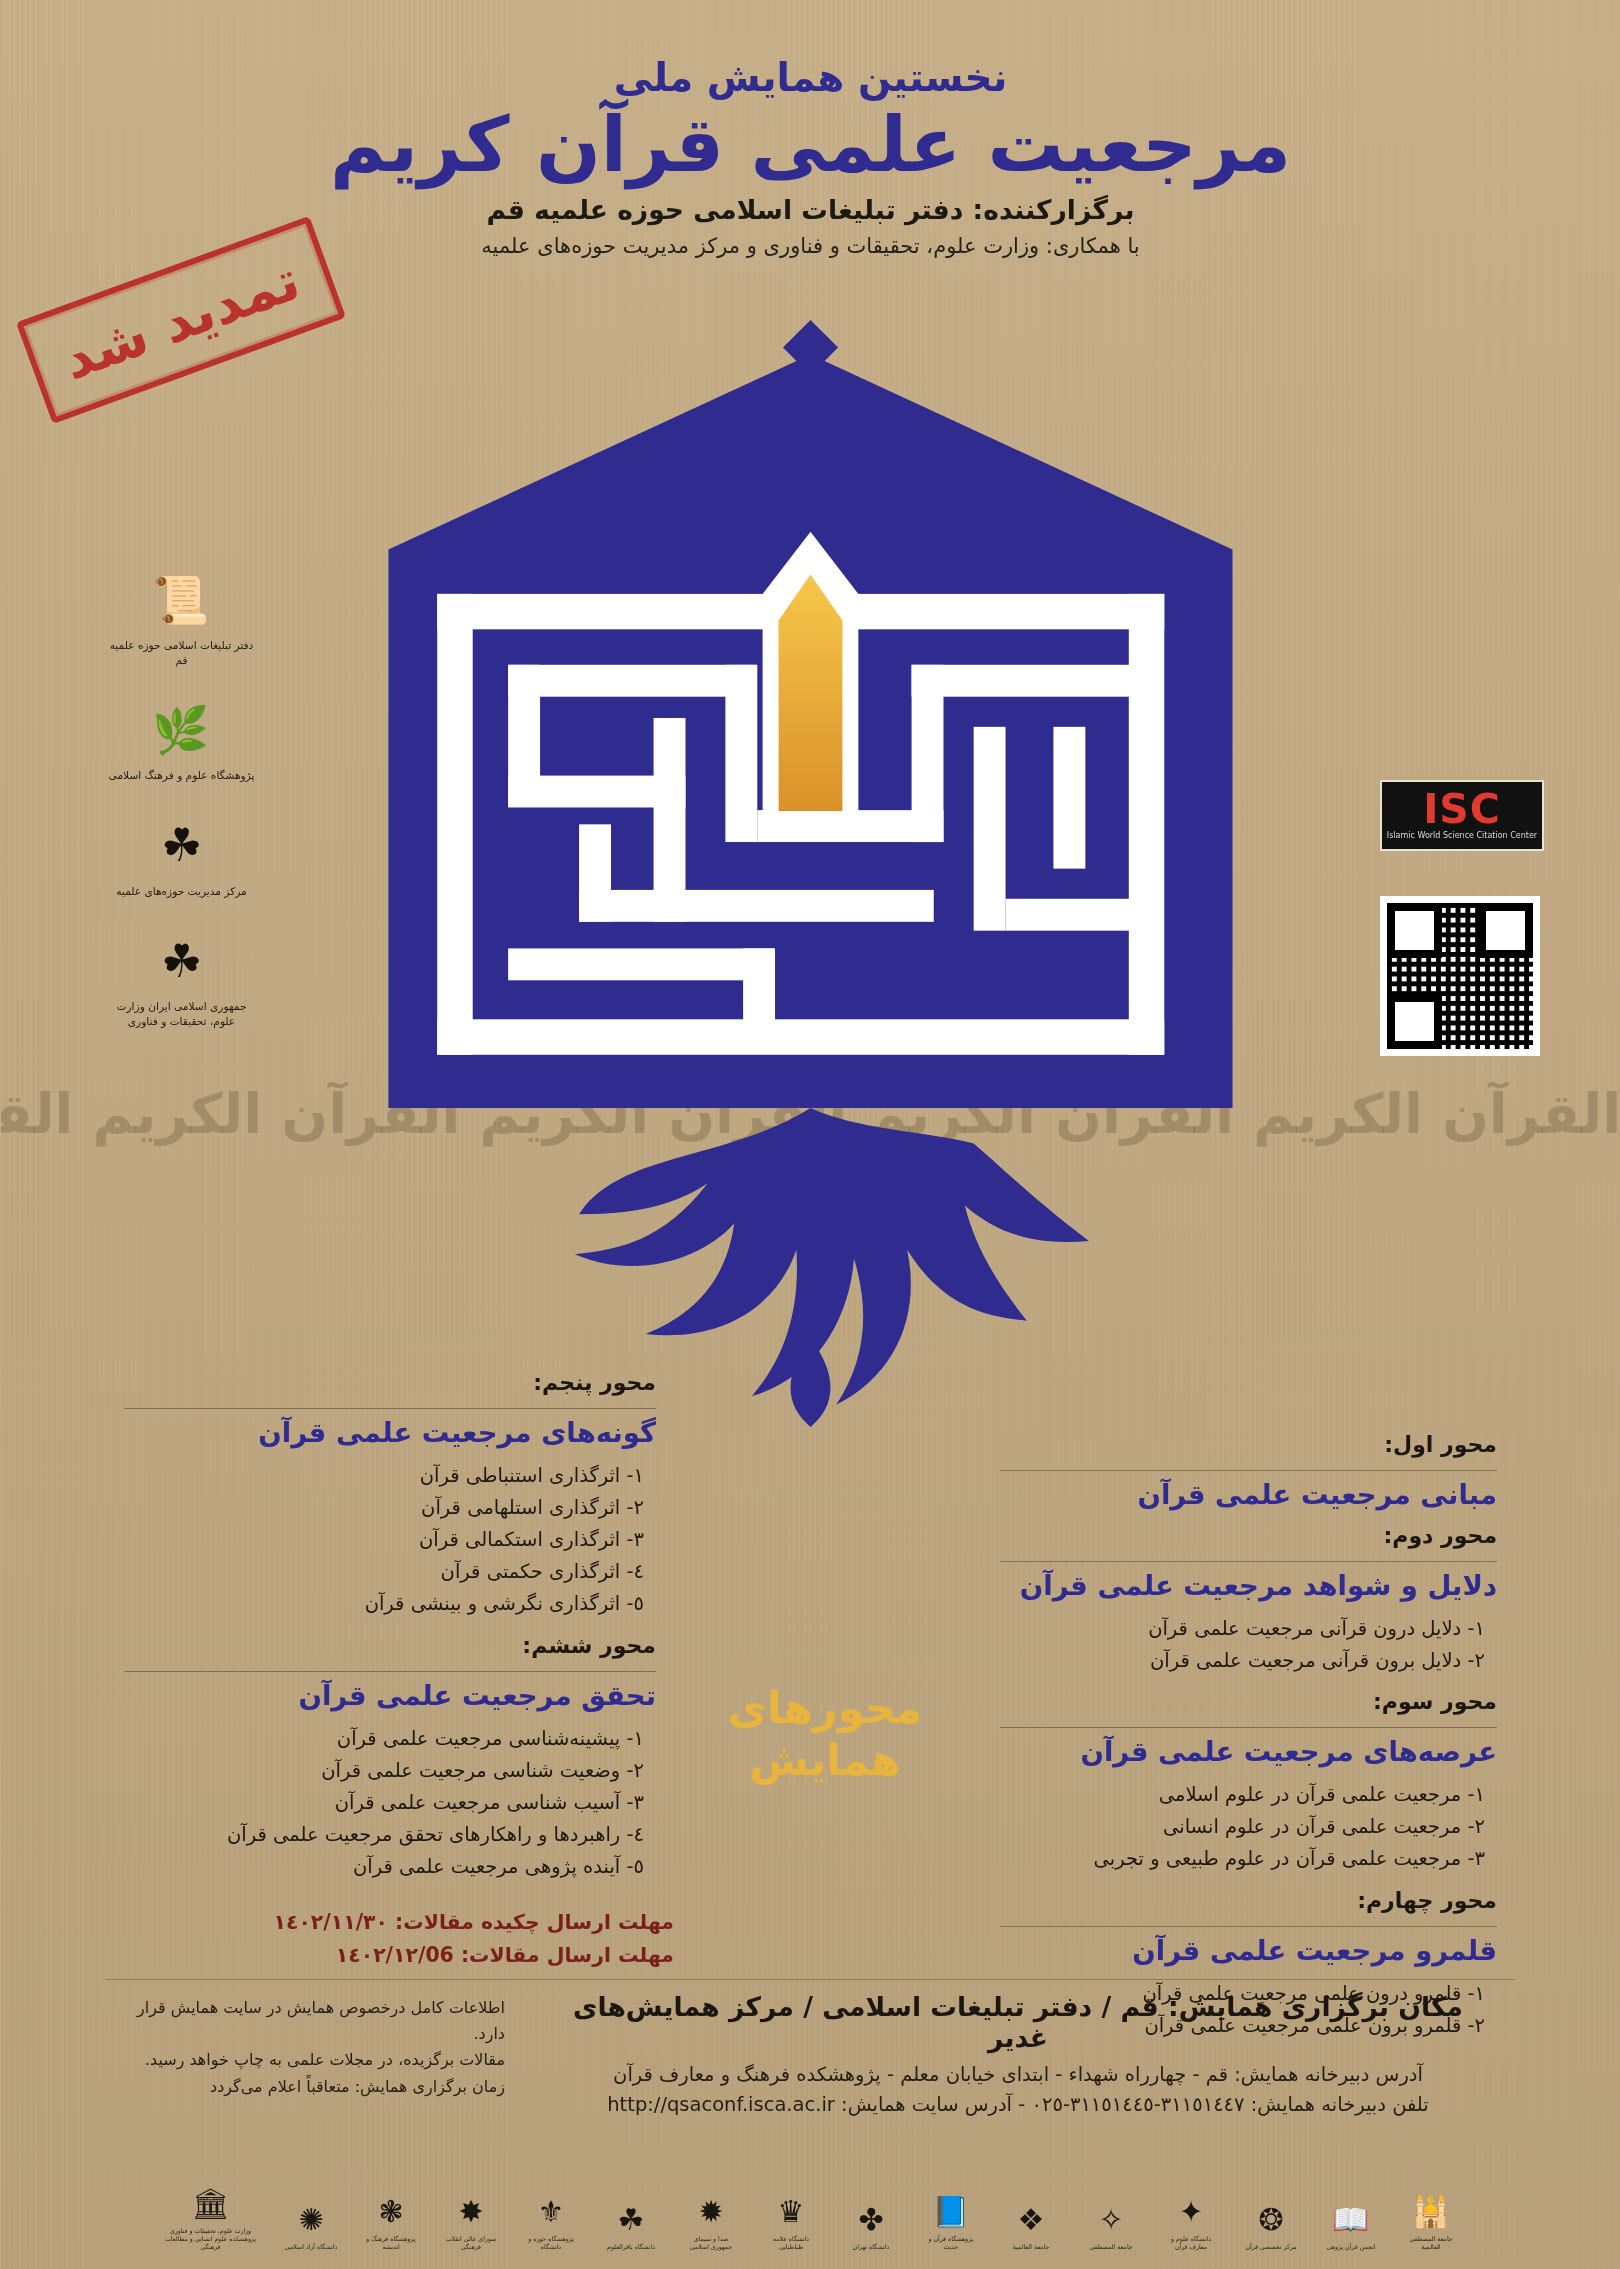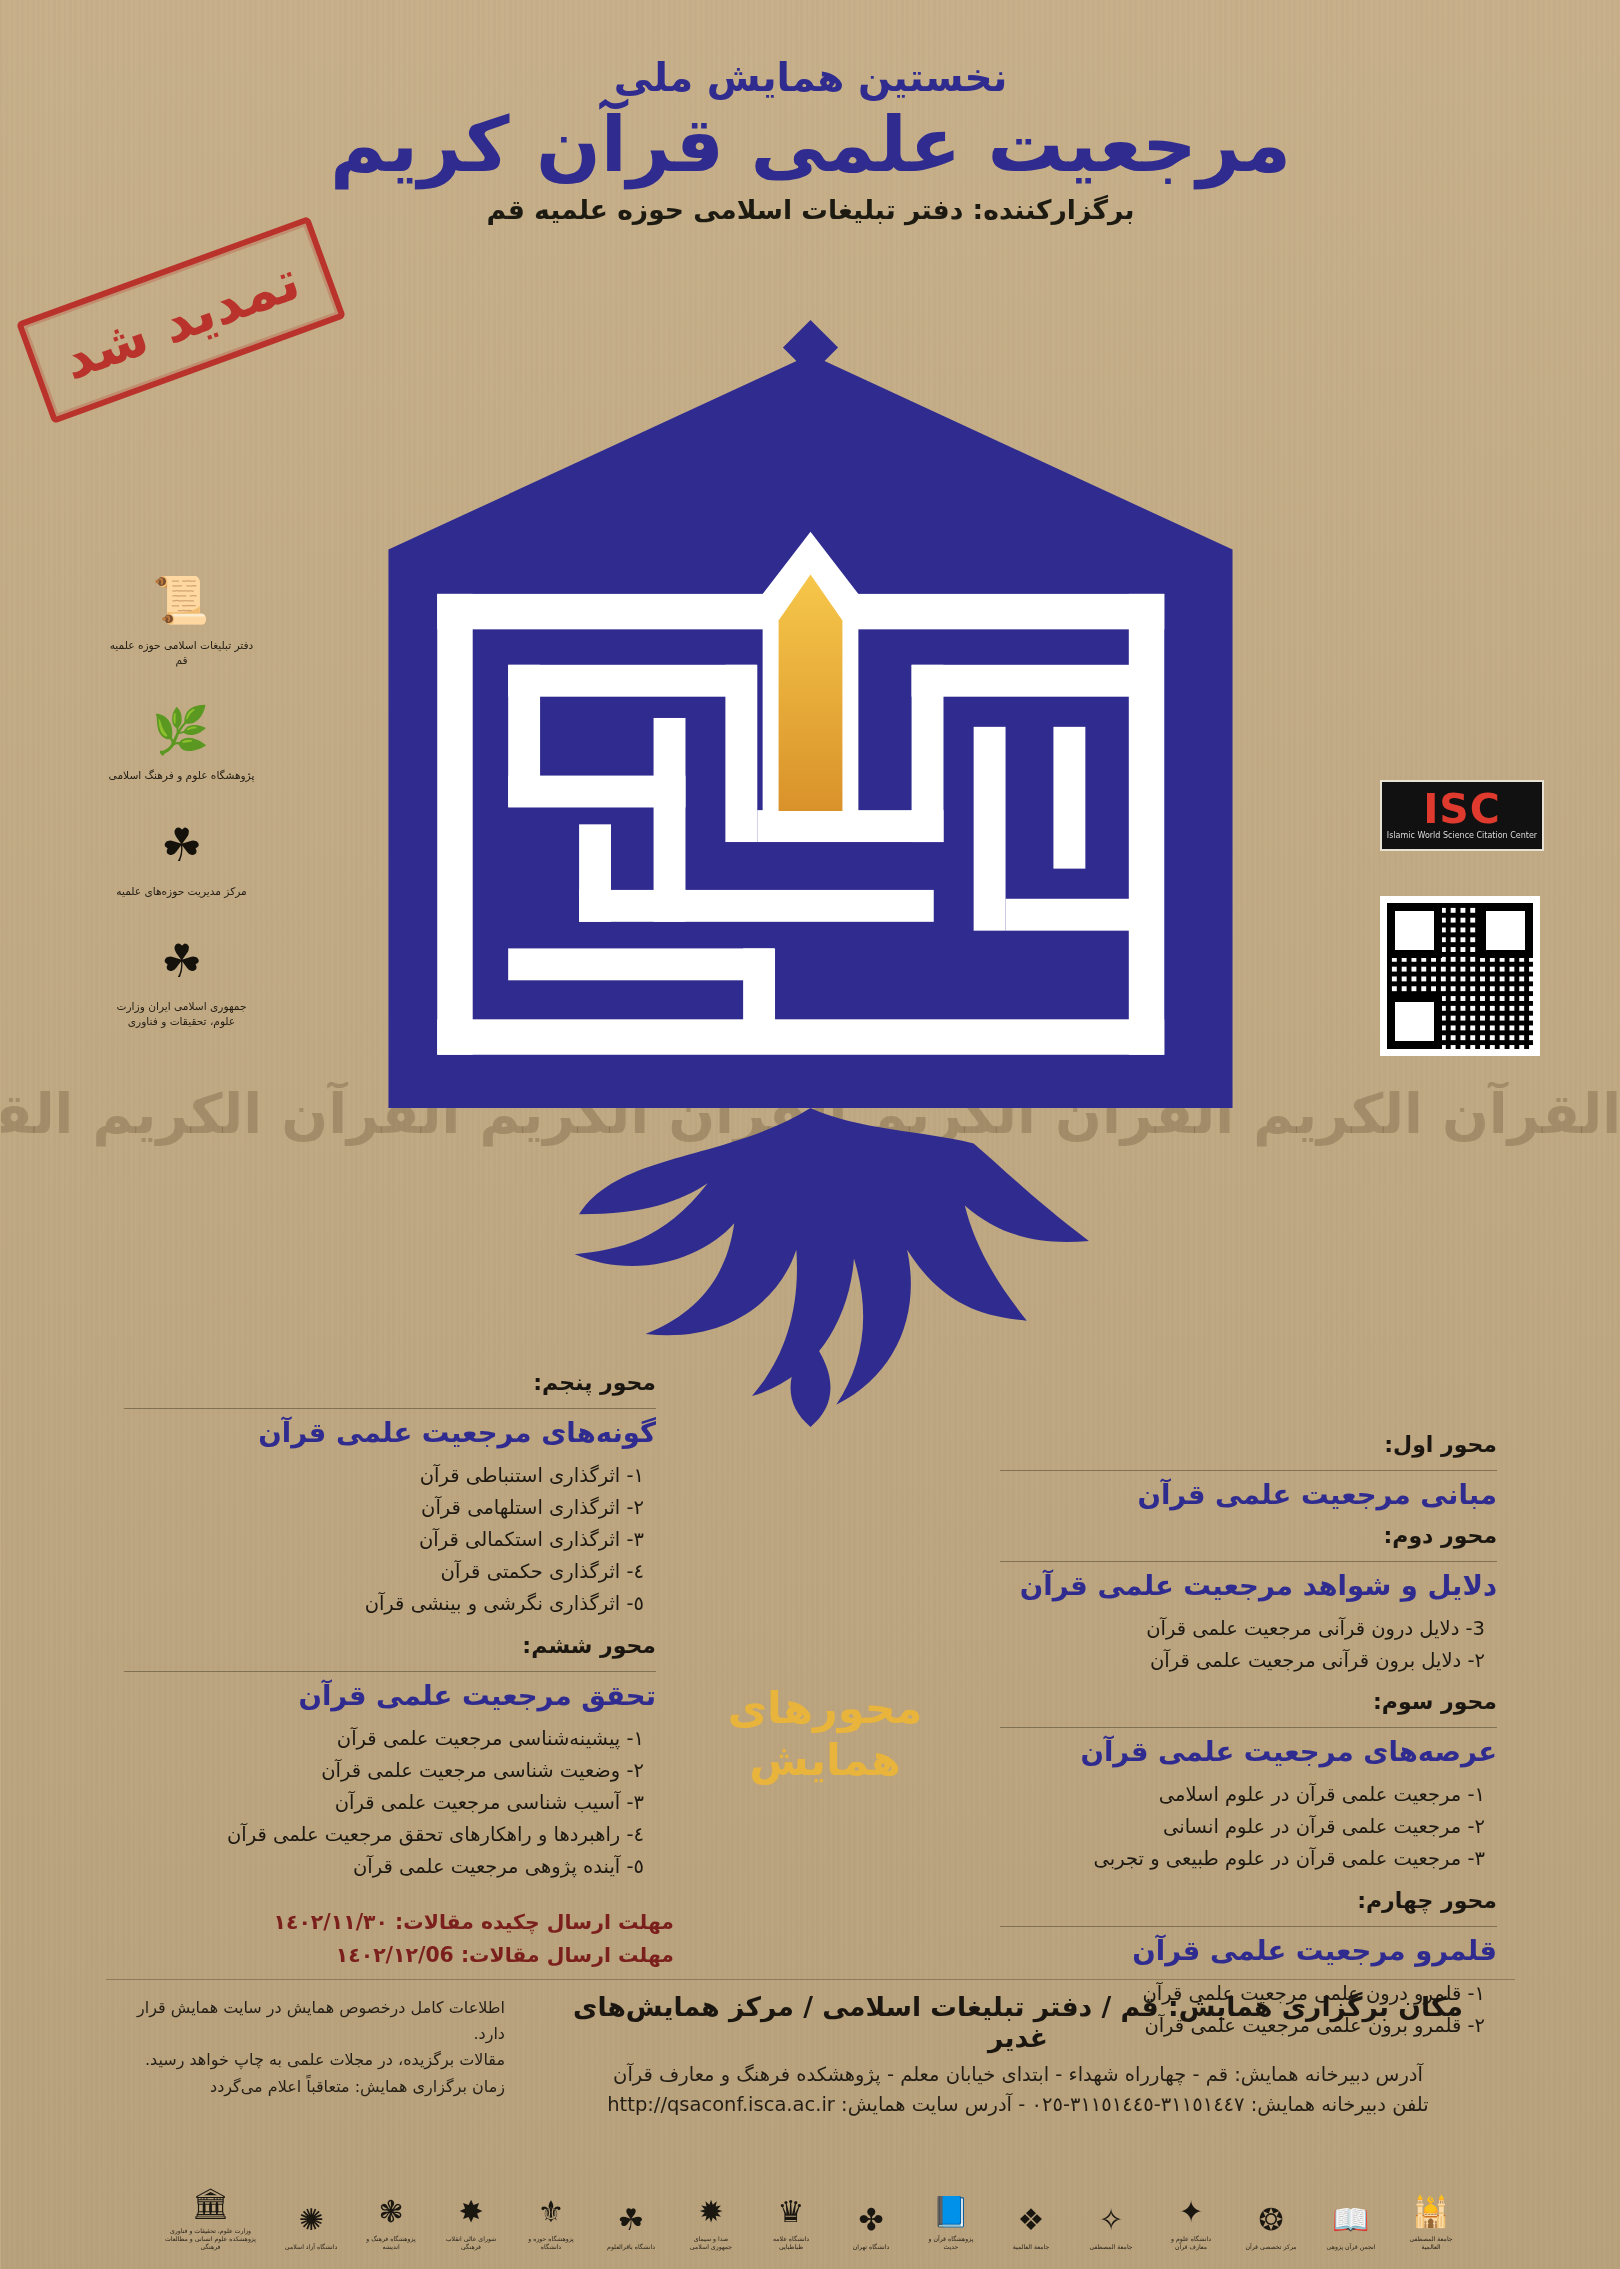--- a/index.html
+++ b/index.html
@@ -183,20 +183,21 @@
 <body>
 
 <div class="bg-tex"></div>
 
 <div class="ghost-band">القرآن الکریم القرآن الکریم القرآن الکریم القرآن الکریم القرآن الکریم القرآن الکریم</div>
 
 <div class="header">
   <div class="pre-title">نخستین همایش ملی</div>
   <div class="main-title">مرجعیت علمی قرآن کریم</div>
   <div class="organizer">برگزارکننده: دفتر تبلیغات اسلامی حوزه علمیه قم</div>
+  <div class="cooperation">با همکاری: وزارت علوم، تحقیقات و فناوری و مرکز مدیریت حوزه‌های علمیه</div>
 </div>
 
 <div class="stamp">تمدید شد</div>
 
 <div class="logo-col">
   <div class="logo-item">
     <div class="logo-mark">📜</div>
     <div class="logo-cap">دفتر تبلیغات اسلامی حوزه علمیه قم</div>
   </div>
   <div class="logo-item">
@@ -285,21 +286,21 @@
 
 <div class="col-right">
   <div>
     <div class="axis-label">محور اول:</div>
     <div class="axis-title">مبانی مرجعیت علمی قرآن</div>
   </div>
   <div>
     <div class="axis-label">محور دوم:</div>
     <div class="axis-title">دلایل و شواهد مرجعیت علمی قرآن</div>
     <ul class="axis-items">
-      <li>3- دلایل درون قرآنی مرجعیت علمی قرآن</li>
+      <li>١- دلایل درون قرآنی مرجعیت علمی قرآن</li>
       <li>٢- دلایل برون قرآنی مرجعیت علمی قرآن</li>
     </ul>
   </div>
   <div>
     <div class="axis-label">محور سوم:</div>
     <div class="axis-title">عرصه‌های مرجعیت علمی قرآن</div>
     <ul class="axis-items">
       <li>١- مرجعیت علمی قرآن در علوم اسلامی</li>
       <li>٢- مرجعیت علمی قرآن در علوم انسانی</li>
       <li>٣- مرجعیت علمی قرآن در علوم طبیعی و تجربی</li>

